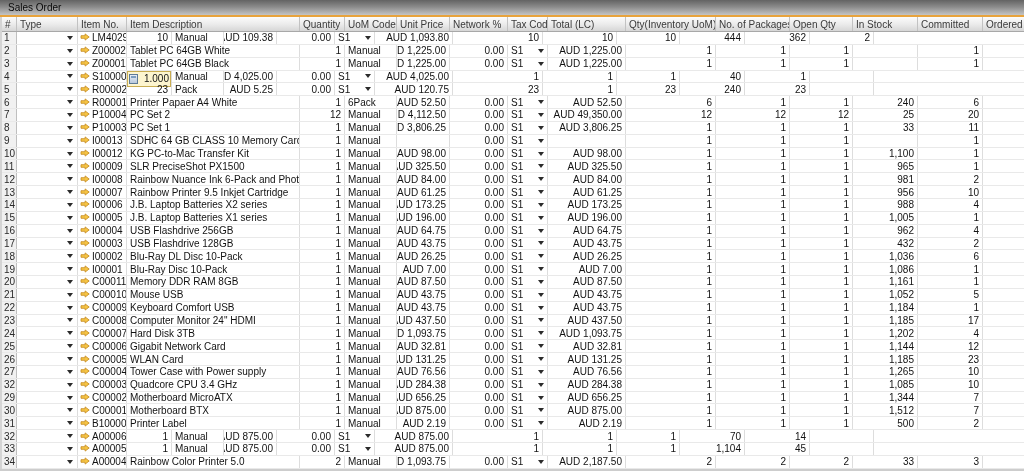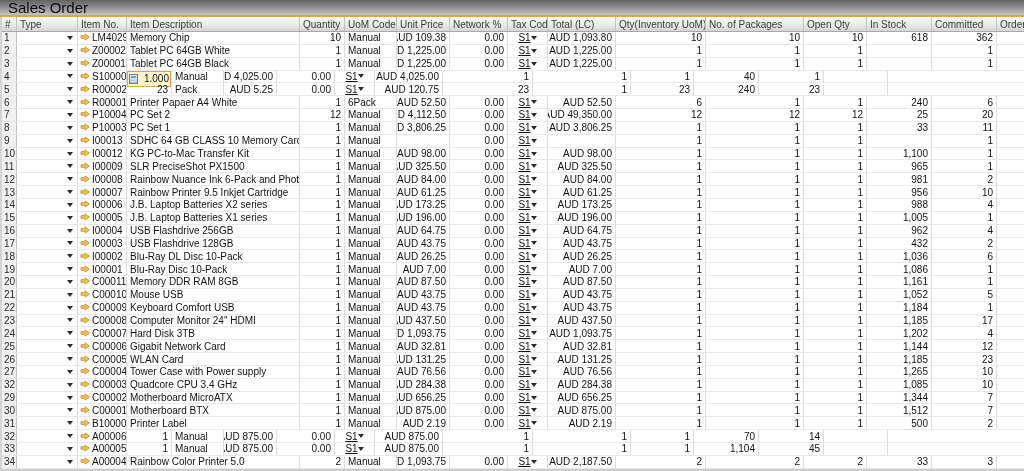--- a/index.html
+++ b/index.html
@@ -2,44 +2,44 @@
 <html><head>
 <meta charset="utf-8">
 <style>
   * { margin:0; padding:0; box-sizing:border-box; }
   html,body { width:1024px; height:471px; overflow:hidden; background:#fff;
               font-family:"Liberation Sans", sans-serif; }
   #win { position:relative; width:1024px; height:471px; background:#fff; }
 
   .titlebar { position:absolute; top:0; left:0; right:0; height:15px;
     background:linear-gradient(180deg,#636363 0%,#8a8a8a 45%,#c4c4c4 100%);
-    color:#0a0a0a; font-size:15px; line-height:15px; padding-left:8px; }
+    color:#0a0a0a; font-size:10px; line-height:15px; padding-left:8px; }
   .goldline { position:absolute; top:15px; left:0; right:0; height:2px; background:#e8a33c; }
   .leftstrip { position:absolute; left:0; top:17px; width:2px; bottom:0; background:#d4d4d4; }
   .bottomstrip { position:absolute; left:0; right:0; bottom:0; height:2px; background:#cdcdcd; }
 
   .table { position:absolute; left:2px; top:17px; right:0; bottom:2px; overflow:hidden; }
   .hdr { display:flex; height:15px;
     background:linear-gradient(#fcfcfc,#eaeaea 55%,#d6d6d6);
     border-bottom:1px solid #a8a8a8; }
   .hcell { flex:none; display:flex; align-items:center; padding:0 3px; font-size:10px;
     color:#3a3a3a; border-right:1px solid #c2c2c2; overflow:hidden; white-space:nowrap; }
 
   .r { display:flex; height:12.85px; border-bottom:1px solid #e9e9e9; background:#fff; }
   .c { flex:none; display:flex; align-items:center; padding:0 3px; font-size:10px;
     color:#121212; border-right:1px solid #dddddd; overflow:hidden; white-space:nowrap; }
   .num { background:#f1f1f1; border-right:1px solid #bfbfbf; color:#2a2a2a; padding-left:2px; }
   .ra { justify-content:flex-end; }
   .type-c { justify-content:flex-end; padding-right:4px; }
-  .tax-c { justify-content:center;text-decoration:underline; }
+  .tax-c { justify-content:space-between; }
   .item-c { gap:2px; padding-left:2px; }
 
   .c0{width:15px}.c1{width:61px}.c2{width:49px}.c3{width:173px}
   .c4{width:45px}.c5{width:52px}.c6{width:53px}.c7{width:58px}
-  .c8{width:40px}.c9{width:68px}.c10{width:90px}.c11{width:98px}
+  .c8{width:40px}.c9{width:78px}.c10{width:90px}.c11{width:74px}
   .c12{width:63px}.c13{width:65px}.c14{width:65px}.c15{width:64px}
 
   .tri { width:0; height:0; flex:none;
     border-left:3px solid transparent; border-right:3px solid transparent;
     border-top:4px solid #2b2b2b; }
   .arrow { flex:none; }
 
   .edit { background:#fdf5cf; box-shadow:inset 0 0 0 1px #c9ad52;
     justify-content:space-between; padding:8px 2px; }
   .calc { width:9px; height:10px; flex:none; position:relative;
@@ -81,34 +81,33 @@
           <div class="c c0 num">1</div>
           <div class="c c1 type-c">
             <span class="tri"></span>
           </div>
           <div class="c c2 item-c">
             <span class="arrow"><svg width="10" height="8" viewBox="0 0 10 8">
                 <path d="M1 2.7h4.1V0.9L9.2 4 5.1 7.1V5.3H1z" fill="#f6c544" stroke="#c4881c" stroke-width="0.8"></path>
               </svg></span>
             <span>LM4029M</span>
           </div>
-          <div class="c c3">Memory Chip</div>
           <div class="c c4 ra">10</div>
           <div class="c c5">Manual</div>
           <div class="c c6 ra">AUD 109.38</div>
           <div class="c c7 ra">0.00</div>
           <div class="c c8 tax-c">
             <span>S1</span>
             <span class="tri"></span>
           </div>
           <div class="c c9 ra">AUD 1,093.80</div>
           <div class="c c10 ra">10</div>
           <div class="c c11 ra">10</div>
           <div class="c c12 ra">10</div>
-          <div class="c c13 ra">618</div>
+          <div class="c c13 ra">444</div>
           <div class="c c14 ra">362</div>
           <div class="c c15 ra">2</div>
         </div>
         <div class="r">
           <div class="c c0 num">2</div>
           <div class="c c1 type-c">
             <span class="tri"></span>
           </div>
           <div class="c c2 item-c">
             <span class="arrow"><svg width="10" height="8" viewBox="0 0 10 8">

